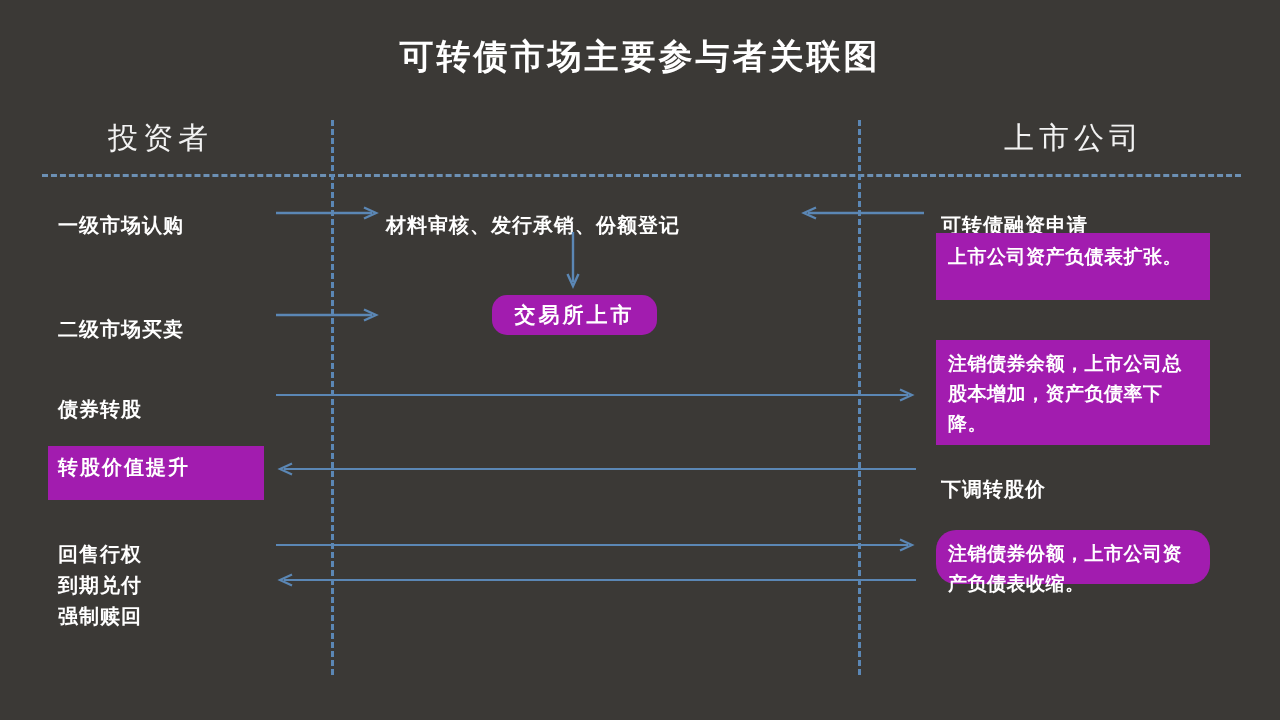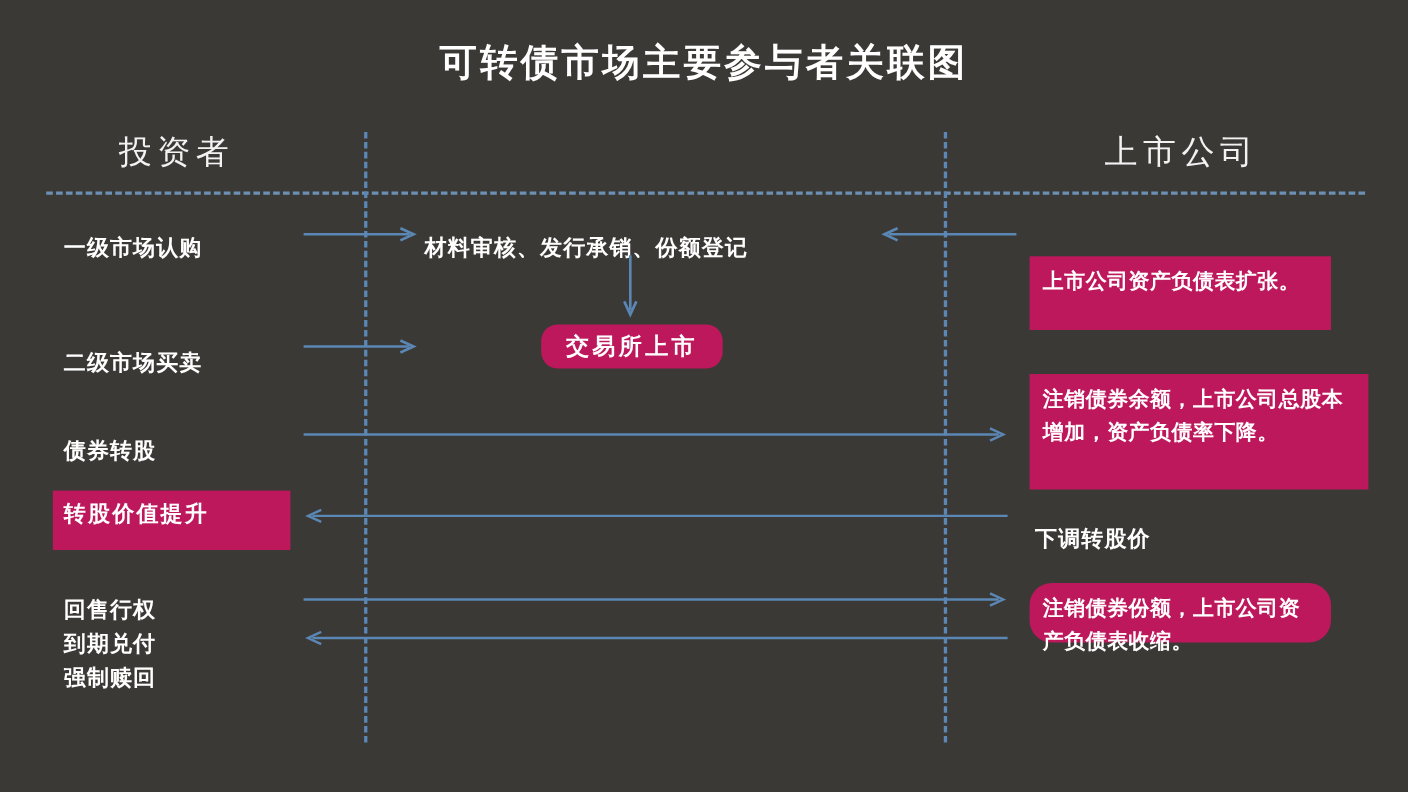--- a/index.html
+++ b/index.html
@@ -77,21 +77,21 @@
     letter-spacing: 1px;
     white-space: pre-line;
     font-family: "DejaVu Serif", "Liberation Serif", serif;
     font-weight: bold;
     margin-top: 13px;
   }
 
   
   .box {
     position: absolute;
-    background: #be185d;
+    background: #a21caf;
     color: #ffffff;
     font-size: 19px;
     line-height: 30px;
     letter-spacing: 0.5px;
     font-family: "DejaVu Serif", "Liberation Serif", serif;
     font-weight: bold;
     box-sizing: border-box;
     padding: 8px 12px;
   }
 
@@ -112,21 +112,21 @@
 
   #row3-left-label  { left: 58px;  top: 381px; }
 
   #row5-right-label { left: 941px; top: 461px; }
 
   #row6-left-label  { left: 58px;  top: 526px; }
 
   #box-balance-expand { left: 936px; top: 233px; width: 274px; height: 67px; }
   #box-exchange-list  { left: 492px; top: 295px; width: 165px; height: 40px;
                         padding: 4px 0; text-align: center; font-size: 21px; line-height: 32px; letter-spacing: 3px; border-radius: 15px; }
-  #box-dilution       { left: 936px; top: 340px; width: 308px; height: 105px; }
+  #box-dilution       { left: 936px; top: 340px; width: 274px; height: 105px; }
   #box-convert-value  { left: 48px;  top: 446px; width: 216px; height: 54px;
                         padding: 4px 10px; font-size: 20px; line-height: 34px; letter-spacing: 2px; }
   #box-balance-shrink { left: 936px; top: 530px; width: 274px; height: 54px; border-radius: 20px; }
 
   
   #arrow-r1 { left: 276px; top: 206px; width: 104px; }
   #arrow-r1b{ left: 800px; top: 206px; width: 124px; }
   #arrow-vert { left: 566px; top: 232px; height: 58px; }
   #arrow-r2 { left: 276px; top: 308px; width: 104px; }
   #arrow-r3 { left: 276px; top: 388px; width: 640px; }
@@ -143,20 +143,21 @@
 
   <div class="col-head" id="head-left">投资者</div>
   <div class="col-head" id="head-right">上市公司</div>
 
   <div class="hline"></div>
   <div class="vline" id="vline-1"></div>
   <div class="vline" id="vline-2"></div>
 
   <div class="label" id="row1-left-label">一级市场认购</div>
   <div class="label" id="row1-mid-label">材料审核、发行承销、份额登记</div>
+  <div class="label" id="row1-right-label">可转债融资申请</div>
 
   <div class="arrow-h" id="arrow-r1">
     <svg width="104" height="14" viewBox="0 0 104 14">
       <line x1="0" y1="7" x2="96" y2="7" stroke="#5b87b5" stroke-width="2.4"></line>
       <polyline points="88,1.5 100,7 88,12.5" fill="none" stroke="#5b87b5" stroke-width="2.4"></polyline>
     </svg>
   </div>
 
   <div class="arrow-h" id="arrow-r1b">
     <svg width="124" height="14" viewBox="0 0 124 14">

